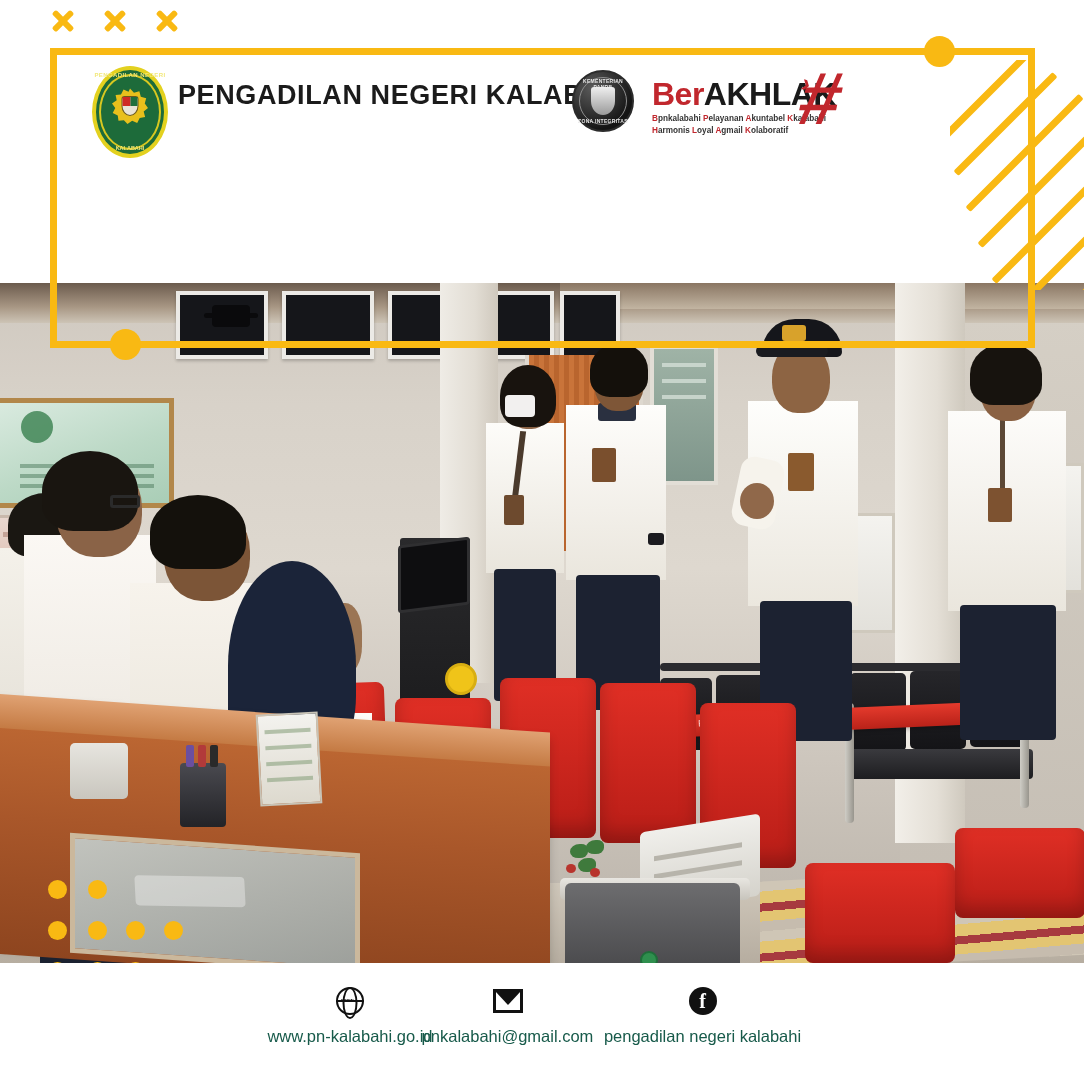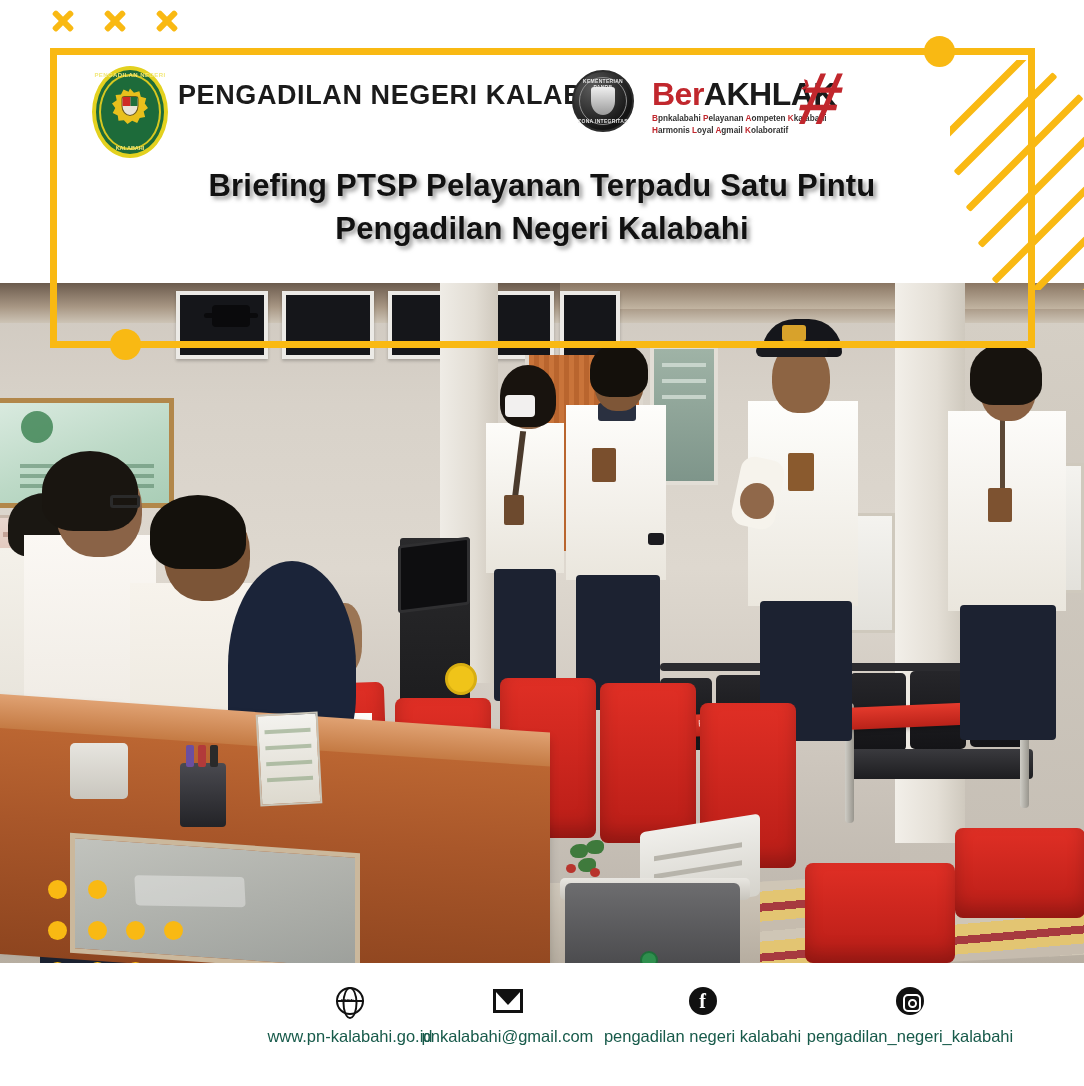--- a/index.html
+++ b/index.html
@@ -538,33 +538,29 @@
       <div class="sh"></div>
       <div class="t2">ZONA INTEGRITAS</div>
     </div>
 
     <div class="berakhlak">
       <div class="ber-main">
         <span>Ber</span><span class="blk">AKHLAK</span>
         <span class="ber-arrow">›</span>
       </div>
       <div class="ber-sub">
-        <div id="tag1"><span class="r">B</span><span>pnkalabahi </span><span class="r">P</span><span>elayanan </span><span class="r">A</span><span>ompeten </span><span class="r">K</span><span>kalabahi</span></div>
+        <div id="tag1"><span class="r">B</span><span>pnkalabahi </span><span class="r">P</span><span>elayanan </span><span class="r">A</span><span>kuntabel </span><span class="r">K</span><span>kalabahi</span></div>
         <div id="tag2"><span class="r">H</span><span>armonis </span><span class="r">L</span><span>oyal </span><span class="r">A</span><span>gmail </span><span class="r">K</span><span>olaboratif</span></div>
       </div>
     </div>
 
     <div class="bangga">
       <div class="hashtag">#</div>
     </div>
 
-    <div class="title">
-      <div>Briefing PTSP Pelayanan Terpadu Satu Pintu</div>
-      <div>Pengadilan Negeri Kalabahi</div>
-    </div>
   </div>
 
   <div class="xmarks">
     <div class="xmark"></div>
     <div class="xmark"></div>
     <div class="xmark"></div>
   </div>
 
   <div class="stripes">
     <i style="left:-6px;  top:74px;  width:118px;"></i>
@@ -633,23 +629,17 @@
         <div class="lb">pnkalabahi@gmail.com</div>
       </div>
 
       <div class="contact c-fb">
         <div class="ic">
           <div class="fb">f</div>
         </div>
         <div class="lb">pengadilan negeri kalabahi</div>
       </div>
 
-      <div class="contact c-ig">
-        <div class="ic">
-          <div class="ig"></div>
-        </div>
-        <div class="lb">pengadilan_negeri_kalabahi</div>
-      </div>
 
     </div>
   </div>
 
 </div>
 
 </body></html>

